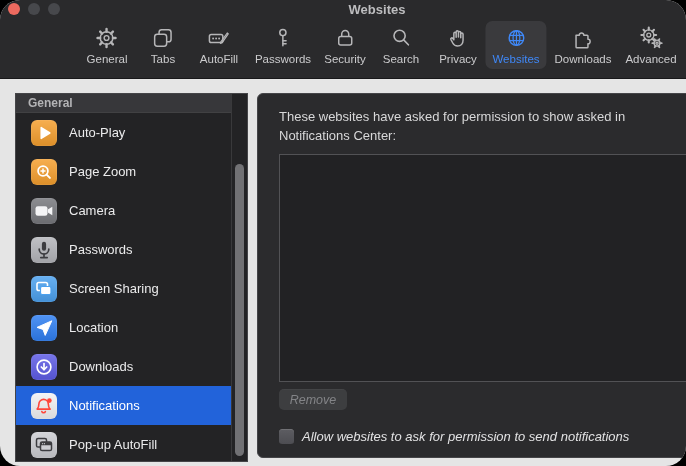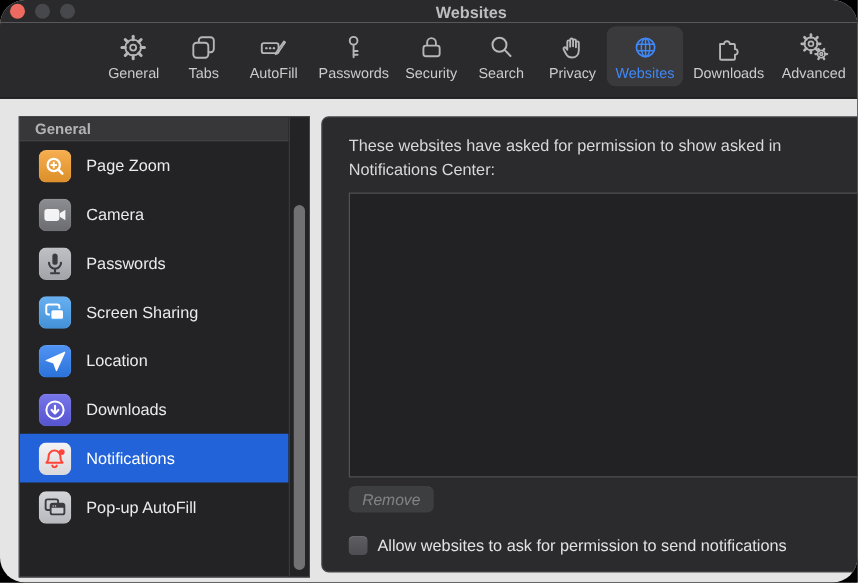--- a/index.html
+++ b/index.html
@@ -86,21 +86,21 @@
     position:absolute; left:21px; top:60px; right:-2px; height:228px;
     background:#222224; border:1px solid #525255;
   }
   .remove-btn {
     position:absolute; left:21px; top:295px; width:68px; height:21px;
     background:#3d3e40; border:none; border-radius:5px;
     color:#838487; font-size:12.5px; display:flex; align-items:center; justify-content:center;
     box-shadow: inset 0 .5px 0 rgba(255,255,255,.07);
     font-style: italic;
   }
-  .checkbox-row { position:absolute; left:21px; top:335px; display:flex; align-items:center; gap:8px; }
+  .checkbox-row { position:absolute; left:21px; top:335px; display:flex; align-items:center; gap:8px;font-style:italic; }
   .checkbox {
     width:15px; height:15px; border-radius:3.5px;
     background:linear-gradient(#5d5d62,#4d4d52);
     box-shadow: inset 0 .5px 0 rgba(255,255,255,.25);
   }
   .checkbox-label { font-size:13px; color:#e2e2e3; white-space:nowrap; }
 </style>
 </head>
 <body>
 
@@ -247,20 +247,28 @@
     <span class="tb-label">Advanced</span>
   </div>
     </div>
 
   <div class="sidebar">
     <div class="sb-scroll">
       <div class="sidebar-header">General</div>
       <div id="sidebar-rows">
           <div class="sb-row">
     <span class="sb-icon" style="background-color: rgb(245, 159, 46);">
+              <svg width="26" height="26" viewBox="0 0 26 26">
+    <path d="M10.2,7.6 L18.8,13 L10.2,18.4 Z" fill="#ffffff" stroke="#ffffff" stroke-width="1.5" stroke-linejoin="round"></path>
+  </svg>
+            </span>
+    <span class="sb-label">Auto-Play</span>
+  </div>
+          <div class="sb-row">
+    <span class="sb-icon" style="background-color: rgb(245, 159, 46);">
               <svg width="26" height="26" viewBox="0 0 26 26" fill="none" stroke="#ffffff" stroke-linecap="round">
     <circle cx="12" cy="12" r="4.9" stroke-width="1.8"></circle>
     <line x1="15.6" y1="15.6" x2="18.9" y2="18.9" stroke-width="2"></line>
     <line x1="10" y1="12" x2="14" y2="12" stroke-width="1.5"></line>
     <line x1="12" y1="10" x2="12" y2="14" stroke-width="1.5"></line>
   </svg>
             </span>
     <span class="sb-label">Page Zoom</span>
   </div>
           <div class="sb-row">

